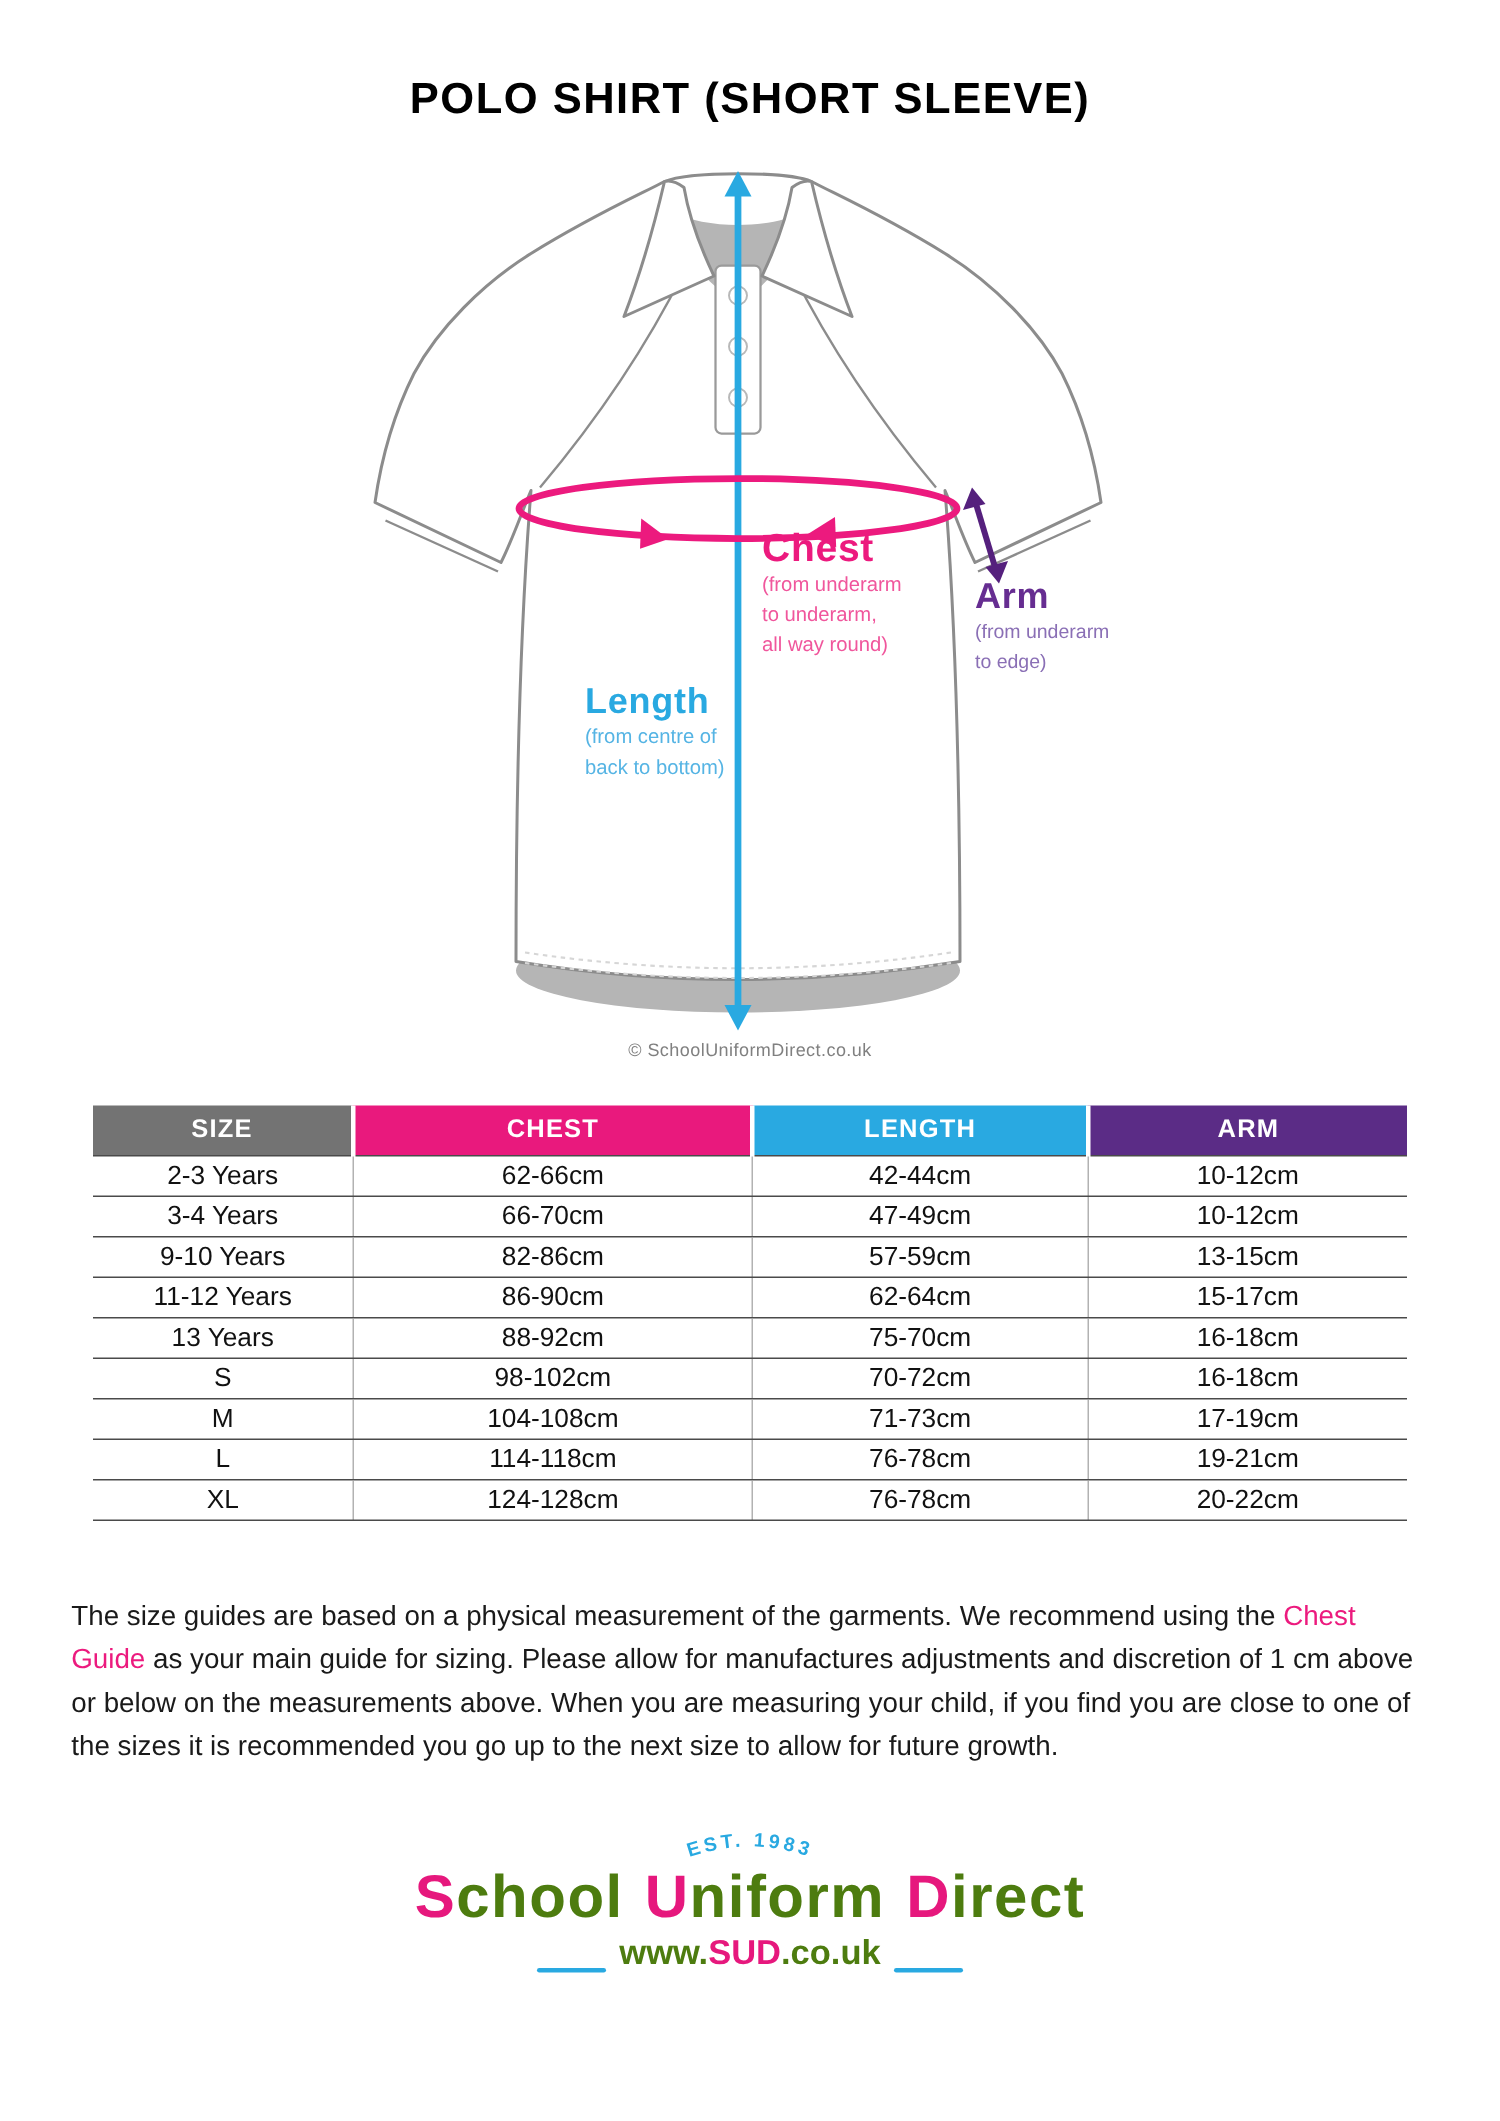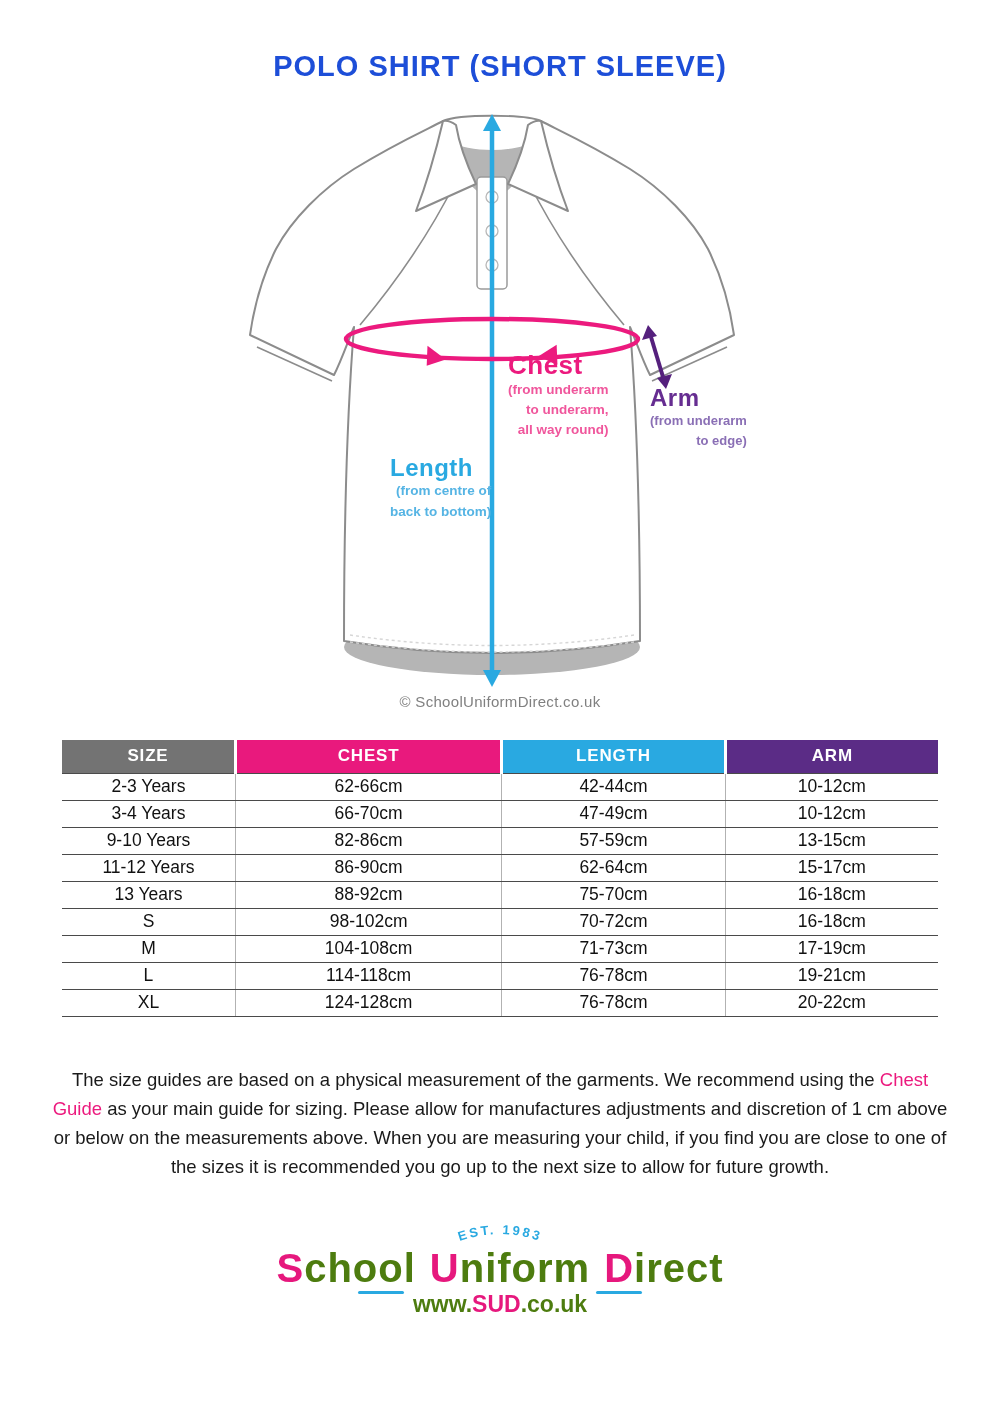--- a/index.html
+++ b/index.html
@@ -9,48 +9,48 @@
     font-family: "Liberation Sans", sans-serif;
     overflow: hidden;
     position: relative;
   }
   .page-title {
     padding-top: 50px;
     text-align: center;
     font-size: 29px;
     font-weight: bold;
     letter-spacing: 1px;
-    color: #1d4ed8;
+    color: #000000;
   }
   
   .diagram-wrap {
     position: relative;
     width: 540px;
     height: 600px;
     margin: 24px auto 0 auto;
   }
   .diagram-wrap svg { position: absolute; left: 0; top: 0; }
   .overlay-label { position: absolute; line-height: 1.1; }
   .overlay-label .big { font-size: 26px; font-weight: bold; letter-spacing: 0.5px; }
-  .overlay-label .sub { font-size: 13.5px; line-height: 1.5; font-weight: 700; text-align: right; }
+  .overlay-label .sub { font-size: 13.5px; line-height: 1.5; font-weight: 400; }
   .label-chest { left: 278px; top: 244px; }
   .label-chest .big { color: #EC1A7E; }
   .label-chest .sub { color: #F0five; }
   .label-chest .sub { color: #F0569C; }
   .label-arm { left: 420px; top: 278px; }
   .label-arm .big { color: #662D91; font-size: 24px; }
   .label-arm .sub { color: #8A6FB5; font-size: 13px; }
   .label-length { left: 160px; top: 348px; }
   .label-length .big { color: #29A9E1; font-size: 24px; }
   .label-length .sub { color: #55B4E4; }
   .copyright {
     margin-top: -14px;
     text-align: center;
     color: #808080;
-    font-size: 15px;
+    font-size: 12px;
     letter-spacing: 0.3px;
   }
   
   .size-table {
     width: 876px;
     margin: 30px auto 0 auto;
     border-collapse: collapse;
     table-layout: fixed;
   }
   .size-table th {
@@ -75,42 +75,41 @@
     color: #111111;
     border-bottom: 1px solid #4a4a4a;
     border-right: 1px solid #b2b2b2;
   }
   .size-table tbody tr:first-child td { border-top: 1px solid #4a4a4a; }
   .size-table td:last-child { border-right: 0; }
   
   .note {
     width: 905px;
     margin: 48px auto 0 auto;
-    text-align: center;
     font-size: 18.5px;
     line-height: 29px;
     color: #1a1a1a;
   }
   .note .highlight { color: #EC1A7E; }
   
   .logo { margin-top: 40px; text-align: center; }
   .logo-est { height: 26px; display: flex; justify-content: center; }
   .logo-main {
     font-size: 40px;
     font-weight: bold;
     letter-spacing: 1px;
     line-height: 1.05;
   }
   .logo-main .word { margin: 0 7px; }
   .c-pink { color: #E6187D; }
   .c-blue { color: #4d7c0f; }
   .logo-url {
     margin-top: 2px;
     display: flex;
-    align-items: flex-start;
+    align-items: flex-end;
     justify-content: center;
     font-size: 23px;
     font-weight: bold;
   }
   .url-dash {
     width: 46px; height: 3px; background: #29A9E1;
     margin: 0 9px; border-radius: 2px;
   }
 </style>
 </head>

